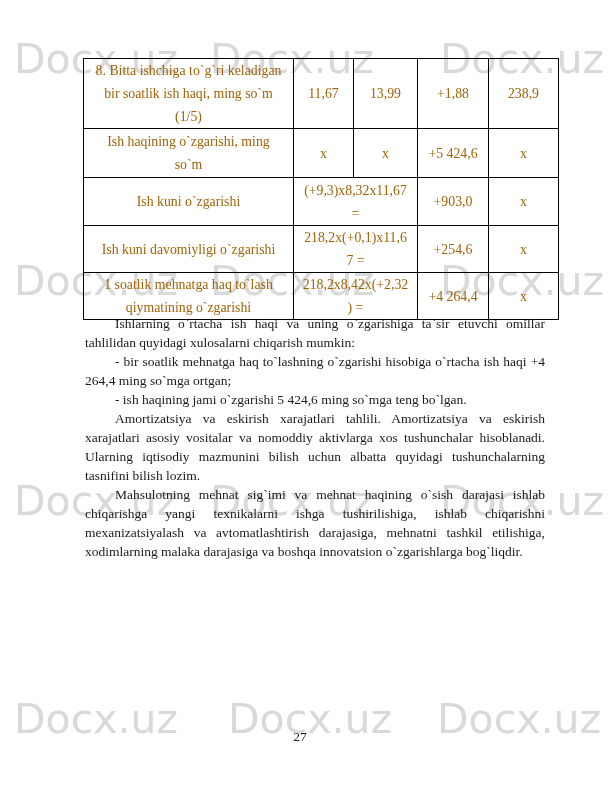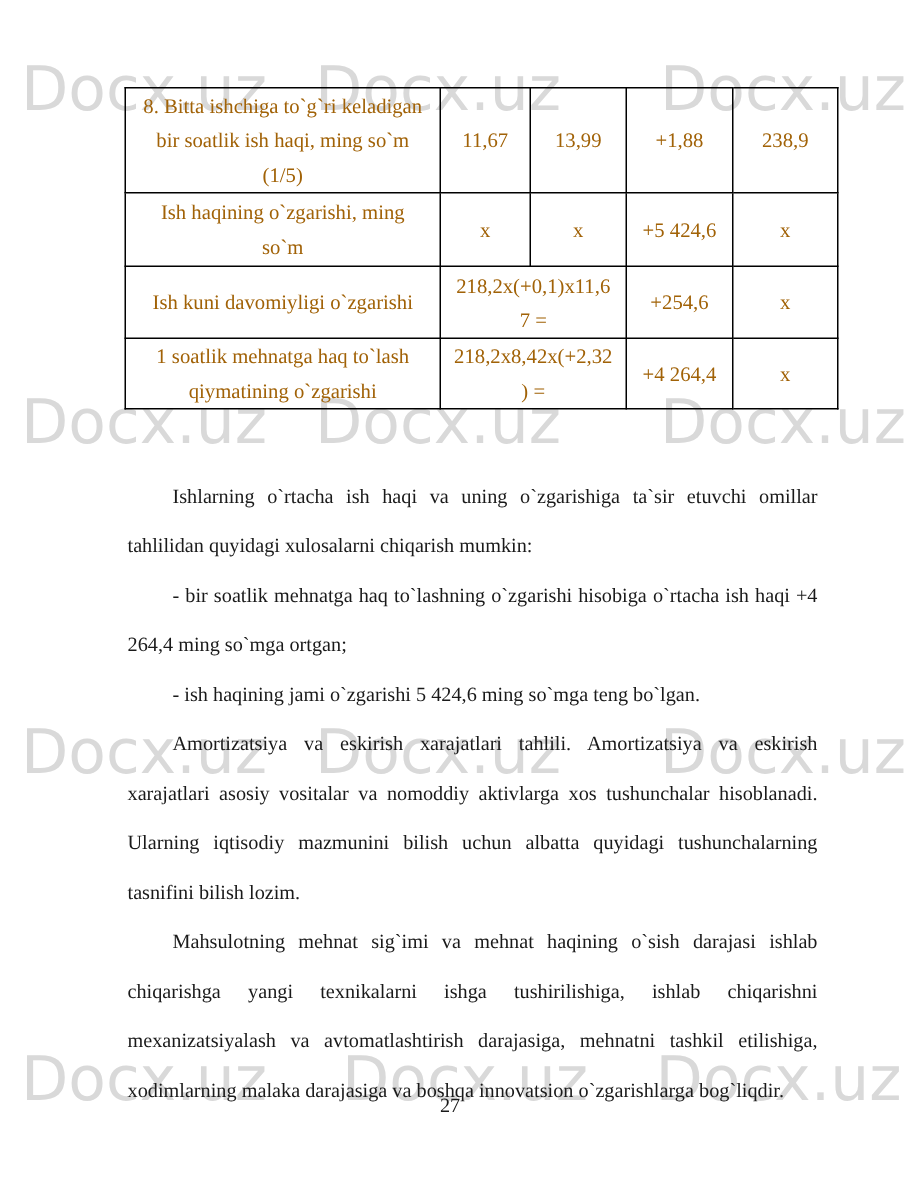--- a/index.html
+++ b/index.html
@@ -50,21 +50,21 @@
   
   .body-text {
     position:absolute;
     left:85px; top:314px;
     width:460px;
     z-index:1;
   }
   .body-text p {
     margin:0;
     font-size:13.5px;
-    line-height:33px;
+    line-height:19px;
     text-align:justify;
     text-indent:30px;
   }
   
   .page-num {
     position:absolute;
     left:70px; top:729px;
     width:460px;
     text-align:center;
     font-size:13.5px;
@@ -117,20 +117,31 @@
         <div class="cl">Ish haqining o`zgarishi, ming</div>
         <div class="cl">so`m</div>
       </td>
       <td>x</td>
       <td>x</td>
       <td>+5 424,6</td>
       <td>x</td>
     </tr>
     <tr>
       <td>
+        <div class="cl">Ish kuni o`zgarishi</div>
+      </td>
+      <td colspan="2">
+        <div class="cl">(+9,3)x8,32x11,67</div>
+        <div class="cl">=</div>
+      </td>
+      <td>+903,0</td>
+      <td>x</td>
+    </tr>
+    <tr>
+      <td>
         <div class="cl">Ish kuni davomiyligi o`zgarishi</div>
       </td>
       <td colspan="2">
         <div class="cl">218,2x(+0,1)x11,6</div>
         <div class="cl">7 =</div>
       </td>
       <td>+254,6</td>
       <td>x</td>
     </tr>
     <tr>

